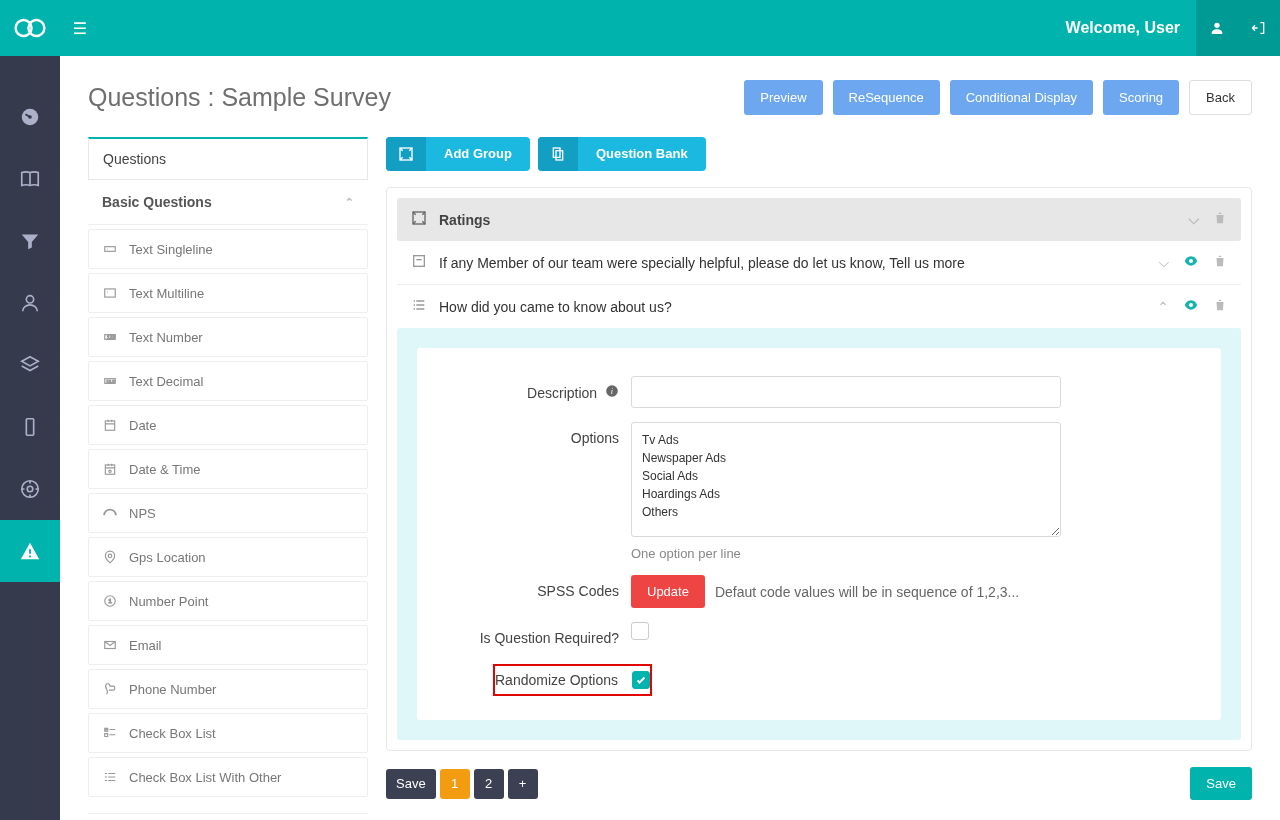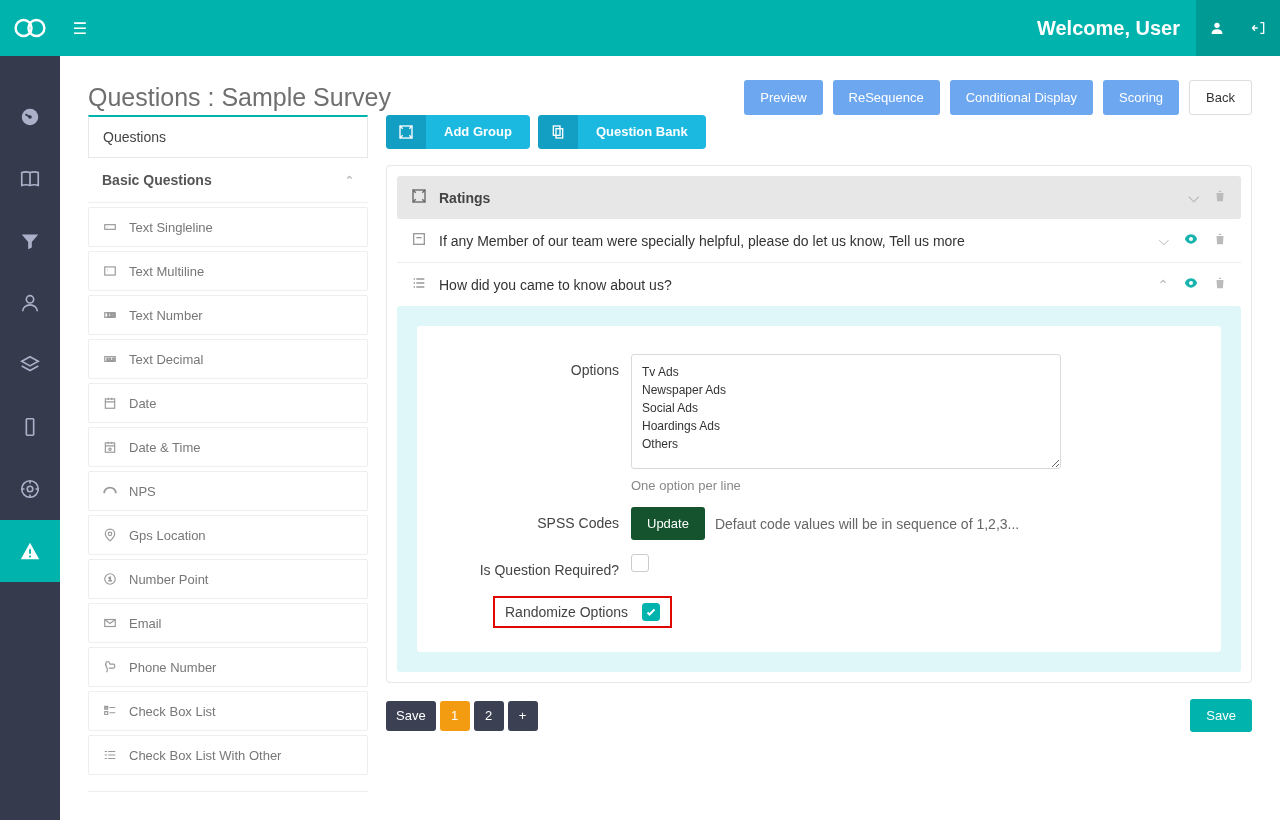--- a/index.html
+++ b/index.html
@@ -1,37 +1,37 @@
 <!DOCTYPE html>
 <html><head>
 <meta charset="utf-8">
 <style>
 * { box-sizing: border-box; margin: 0; padding: 0; }
 body { font-family: "Segoe UI", Arial, sans-serif; font-size: 14px; color: #333; background: #fff; width: 1280px; height: 820px; overflow: hidden; }
 .topbar { height: 56px; background: #00b3ac; display: flex; align-items: center; color: #fff; }
 .logo { width: 60px; height: 56px; display: flex; align-items: center; justify-content: center; font-weight: bold; font-size: 20px; }
 .hamburger { width: 40px; text-align: center; cursor: pointer; font-size: 16px; }
 .top-spacer { flex: 1; }
-.welcome { padding: 0 16px; font-weight: 600; font-size: 20px; }
+.welcome { padding: 0 16px; font-weight: 600; font-size: 16px; }
 .top-right { display: flex; }
 .top-icon { width: 42px; height: 56px; display: flex; align-items: center; justify-content: center; cursor: pointer; }
 .top-icon.dark { background: #009a94; }
 .layout { display: flex; height: calc(820px - 56px); }
 .leftnav { width: 60px; background: #353a4d; display: flex; flex-direction: column; align-items: center; padding-top: 30px; gap: 0; }
 .nav-item { width: 60px; height: 62px; display: flex; align-items: center; justify-content: center; color: #aab1c8; cursor: pointer; }
 .nav-item svg { width: 22px; height: 22px; }
 .nav-item.active { background: #00b3ac; color: #fff; }
 .main { flex: 1; overflow: auto; padding: 24px 28px 12px; position: relative; }
-.page-head { display: flex; align-items: center; }
+.page-head { display: flex; align-items: center; margin-bottom: 22px; }
 .page-title { font-size: 25px; color: #6f6f6f; font-weight: 400; }
 .head-actions { margin-left: auto; display: flex; gap: 10px; }
 .btn { border: none; border-radius: 3px; padding: 9px 16px; font-size: 13px; cursor: pointer; font-family: inherit; }
 .btn-blue { background: #6da7ef; color: #fff; }
 .btn-white { background: #fff; border: 1px solid #ddd; color: #333; }
-.btn-cyan { background: #14532d; color: #fff; }
+.btn-cyan { background: #ef4444; color: #fff; }
 .btn-teal { background: #00b3ac; color: #fff; }
 .content-row { display: flex; gap: 18px; }
 .side-panel { width: 280px; }
 .tab-head { border-top: 2px solid #00b3ac; border-bottom: 1px solid #e7e7e7; border-left: 1px solid #e7e7e7; border-right: 1px solid #e7e7e7; padding: 12px 14px; font-size: 14px; color: #444; display: inline-block; width: 100%; }
 .accordion-head { padding: 14px 14px; font-size: 14px; color: #555; font-weight: 600; display: flex; align-items: center; border-bottom: 1px solid #eee; cursor: pointer;}
 .accordion-head .chev { margin-left: auto; color: #bbb; font-size: 11px; }
 .qtype-list { border-bottom: 1px solid #eee; padding-bottom: 12px; }
 .qtype { display: flex; align-items: center; gap: 10px; padding: 10px 12px; border: 1px solid #eee; margin: 4px 0; font-size: 13px; color: #777; cursor: grab; border-radius: 2px; }
 .qtype .qicon { width: 18px; height: 18px; display: inline-flex; align-items: center; justify-content: center; color: #999; }
 .right-area { flex: 1; min-width: 0; }
@@ -48,21 +48,21 @@
 .q-inner { background: #fff; border-radius: 3px; padding: 14px 24px 24px; }
 .form-row { display: flex; align-items: flex-start; margin: 14px 0; }
 .form-label { width: 190px; text-align: right; padding-right: 12px; color: #444; font-size: 14px; padding-top: 8px; }
 .form-ctrl { flex: 1; max-width: 430px; }
 .text-input, .textarea { width: 100%; border: 1px solid #d9d9d9; border-radius: 3px; padding: 8px 10px; font-size: 12px; font-family: inherit; color: #333; }
 .textarea { min-height: 115px; line-height: 1.5; resize: both; }
 .hint { color: #888; font-size: 13px; margin-top: 6px; }
 .inline-text { color: #666; font-size: 14px; margin-left: 10px; }
 .checkbox { width: 18px; height: 18px; border: 1px solid #ccc; border-radius: 3px; display: inline-flex; align-items: center; justify-content: center; cursor: pointer; }
 .checkbox.checked { background: #00b3ac; border-color: #00b3ac; color: #fff; }
-.highlight-box { border: 2px solid #e10600; padding: 5px 10px; display: inline-flex; align-items: center; gap: 14px; }
+.highlight-box { border: 2px solid #e10600; padding: 5px 0; display: inline-flex; align-items: center; gap: 14px; }
 .pager-row { display: flex; align-items: center; margin-top: 16px; }
 .pager { display: flex; gap: 4px; }
 .pg-btn { min-width: 30px; height: 30px; padding: 0 10px; display: flex; align-items: center; justify-content: center; background: #3b4152; color: #fff; font-size: 13px; border-radius: 3px; cursor: pointer; }
 .pg-btn.active { background: #f39c12; }
 .footer-save { margin-left: auto; }
 .ic-eye { color: #17b3ac; }
 .ic-muted { color: #bbb; }
 svg { flex-shrink: 0; }
 </style>
 </head>
@@ -354,20 +354,34 @@
                     <path d="M12 5c-5 0-9 5-9 7s4 7 9 7 9-5 9-7-4-7-9-7zm0 10a3 3 0 110-6 3 3 0 010 6z"></path>
                   </svg></span>
               <span class="ic-muted"><svg width="14" height="14" viewBox="0 0 24 24" fill="currentColor">
                     <path d="M6 7h12l-1 14H7zM4 5h16M10 3h4v2h-4z"></path>
                   </svg></span>
             </span>
           </div>
 
           <div class="q-container">
             <div class="q-inner">
+              <div class="form-row">
+                <div class="form-label">
+                  <span>Description</span>
+                  <span style="margin-left:4px; display:inline-flex;">
+                      <svg width="14" height="14" viewBox="0 0 24 24" fill="#666">
+                        <circle cx="12" cy="12" r="10"></circle>
+                        <text x="12" y="17" text-anchor="middle" fill="#fff" font-size="14" font-family="serif" font-style="italic">i</text>
+                      </svg>
+                    </span>
+                </div>
+                <div class="form-ctrl">
+                  <input class="text-input" value="" style="">
+                </div>
+              </div>
 
               <div class="form-row">
                 <div class="form-label">Options</div>
                 <div class="form-ctrl">
                   <textarea class="textarea" id="options-ta" style="">Tv Ads
 Newspaper Ads
 Social Ads
 Hoardings Ads
 Others</textarea>
                   <div class="hint">One option per line</div>

